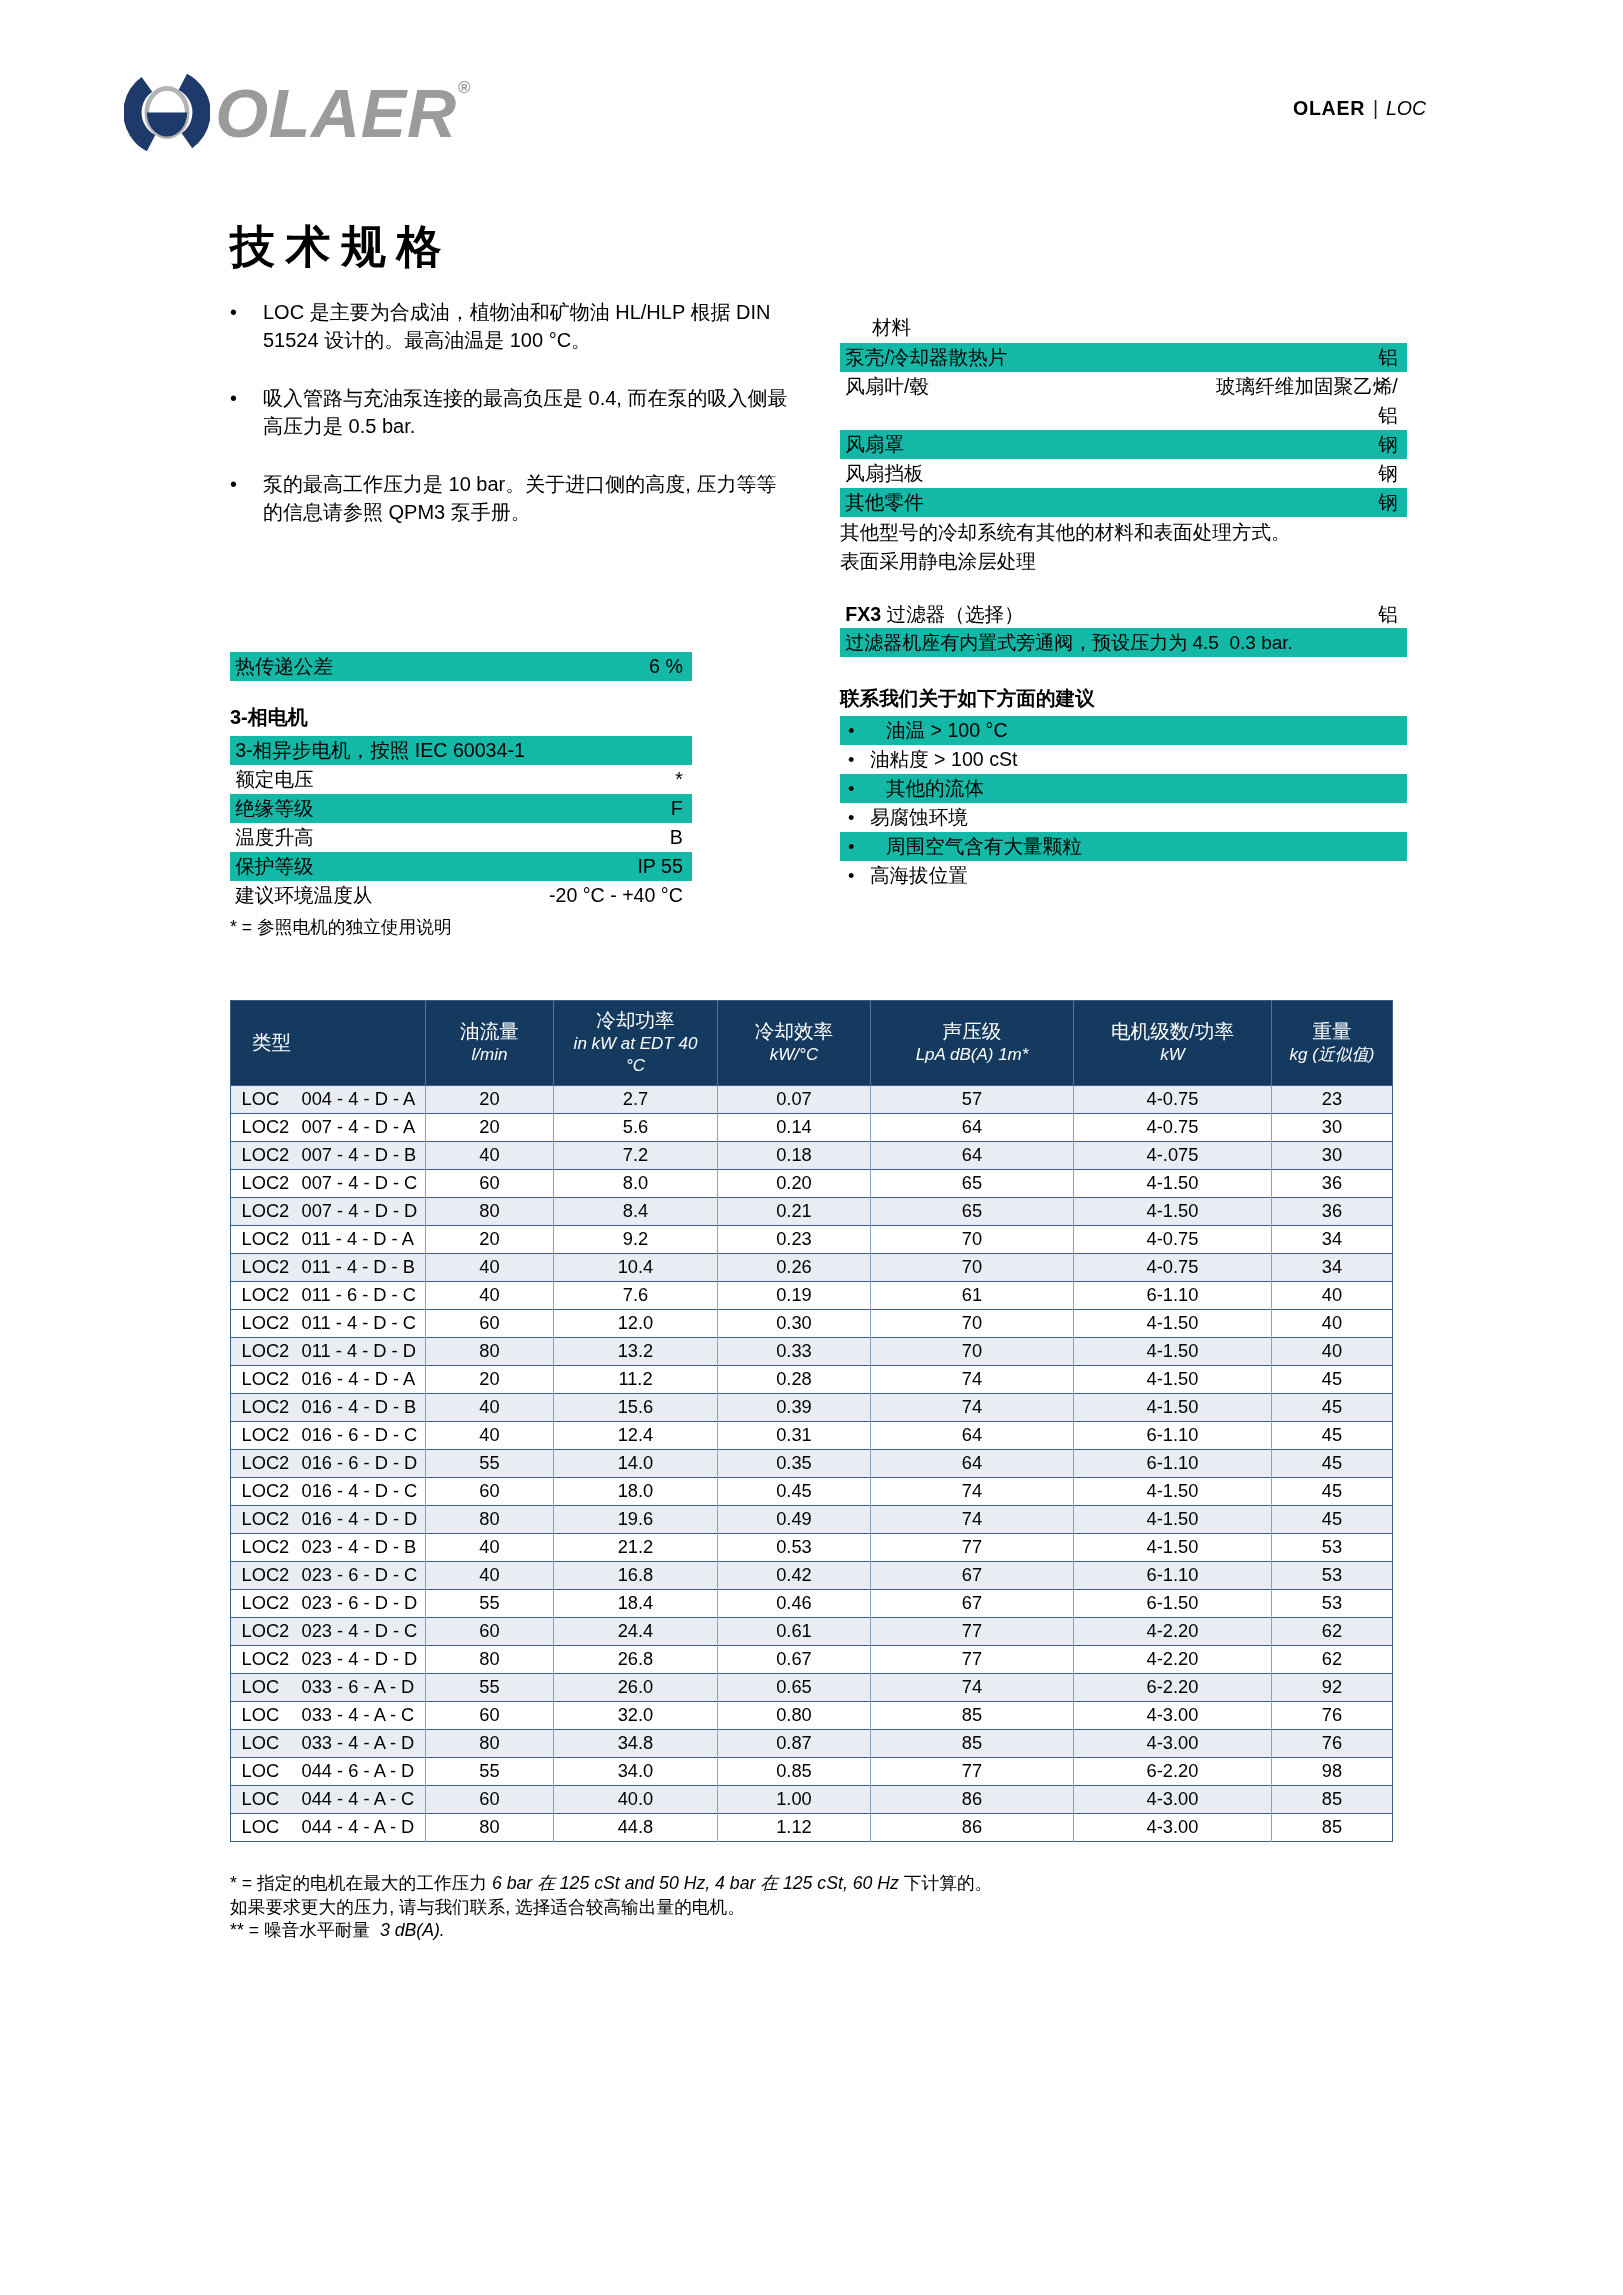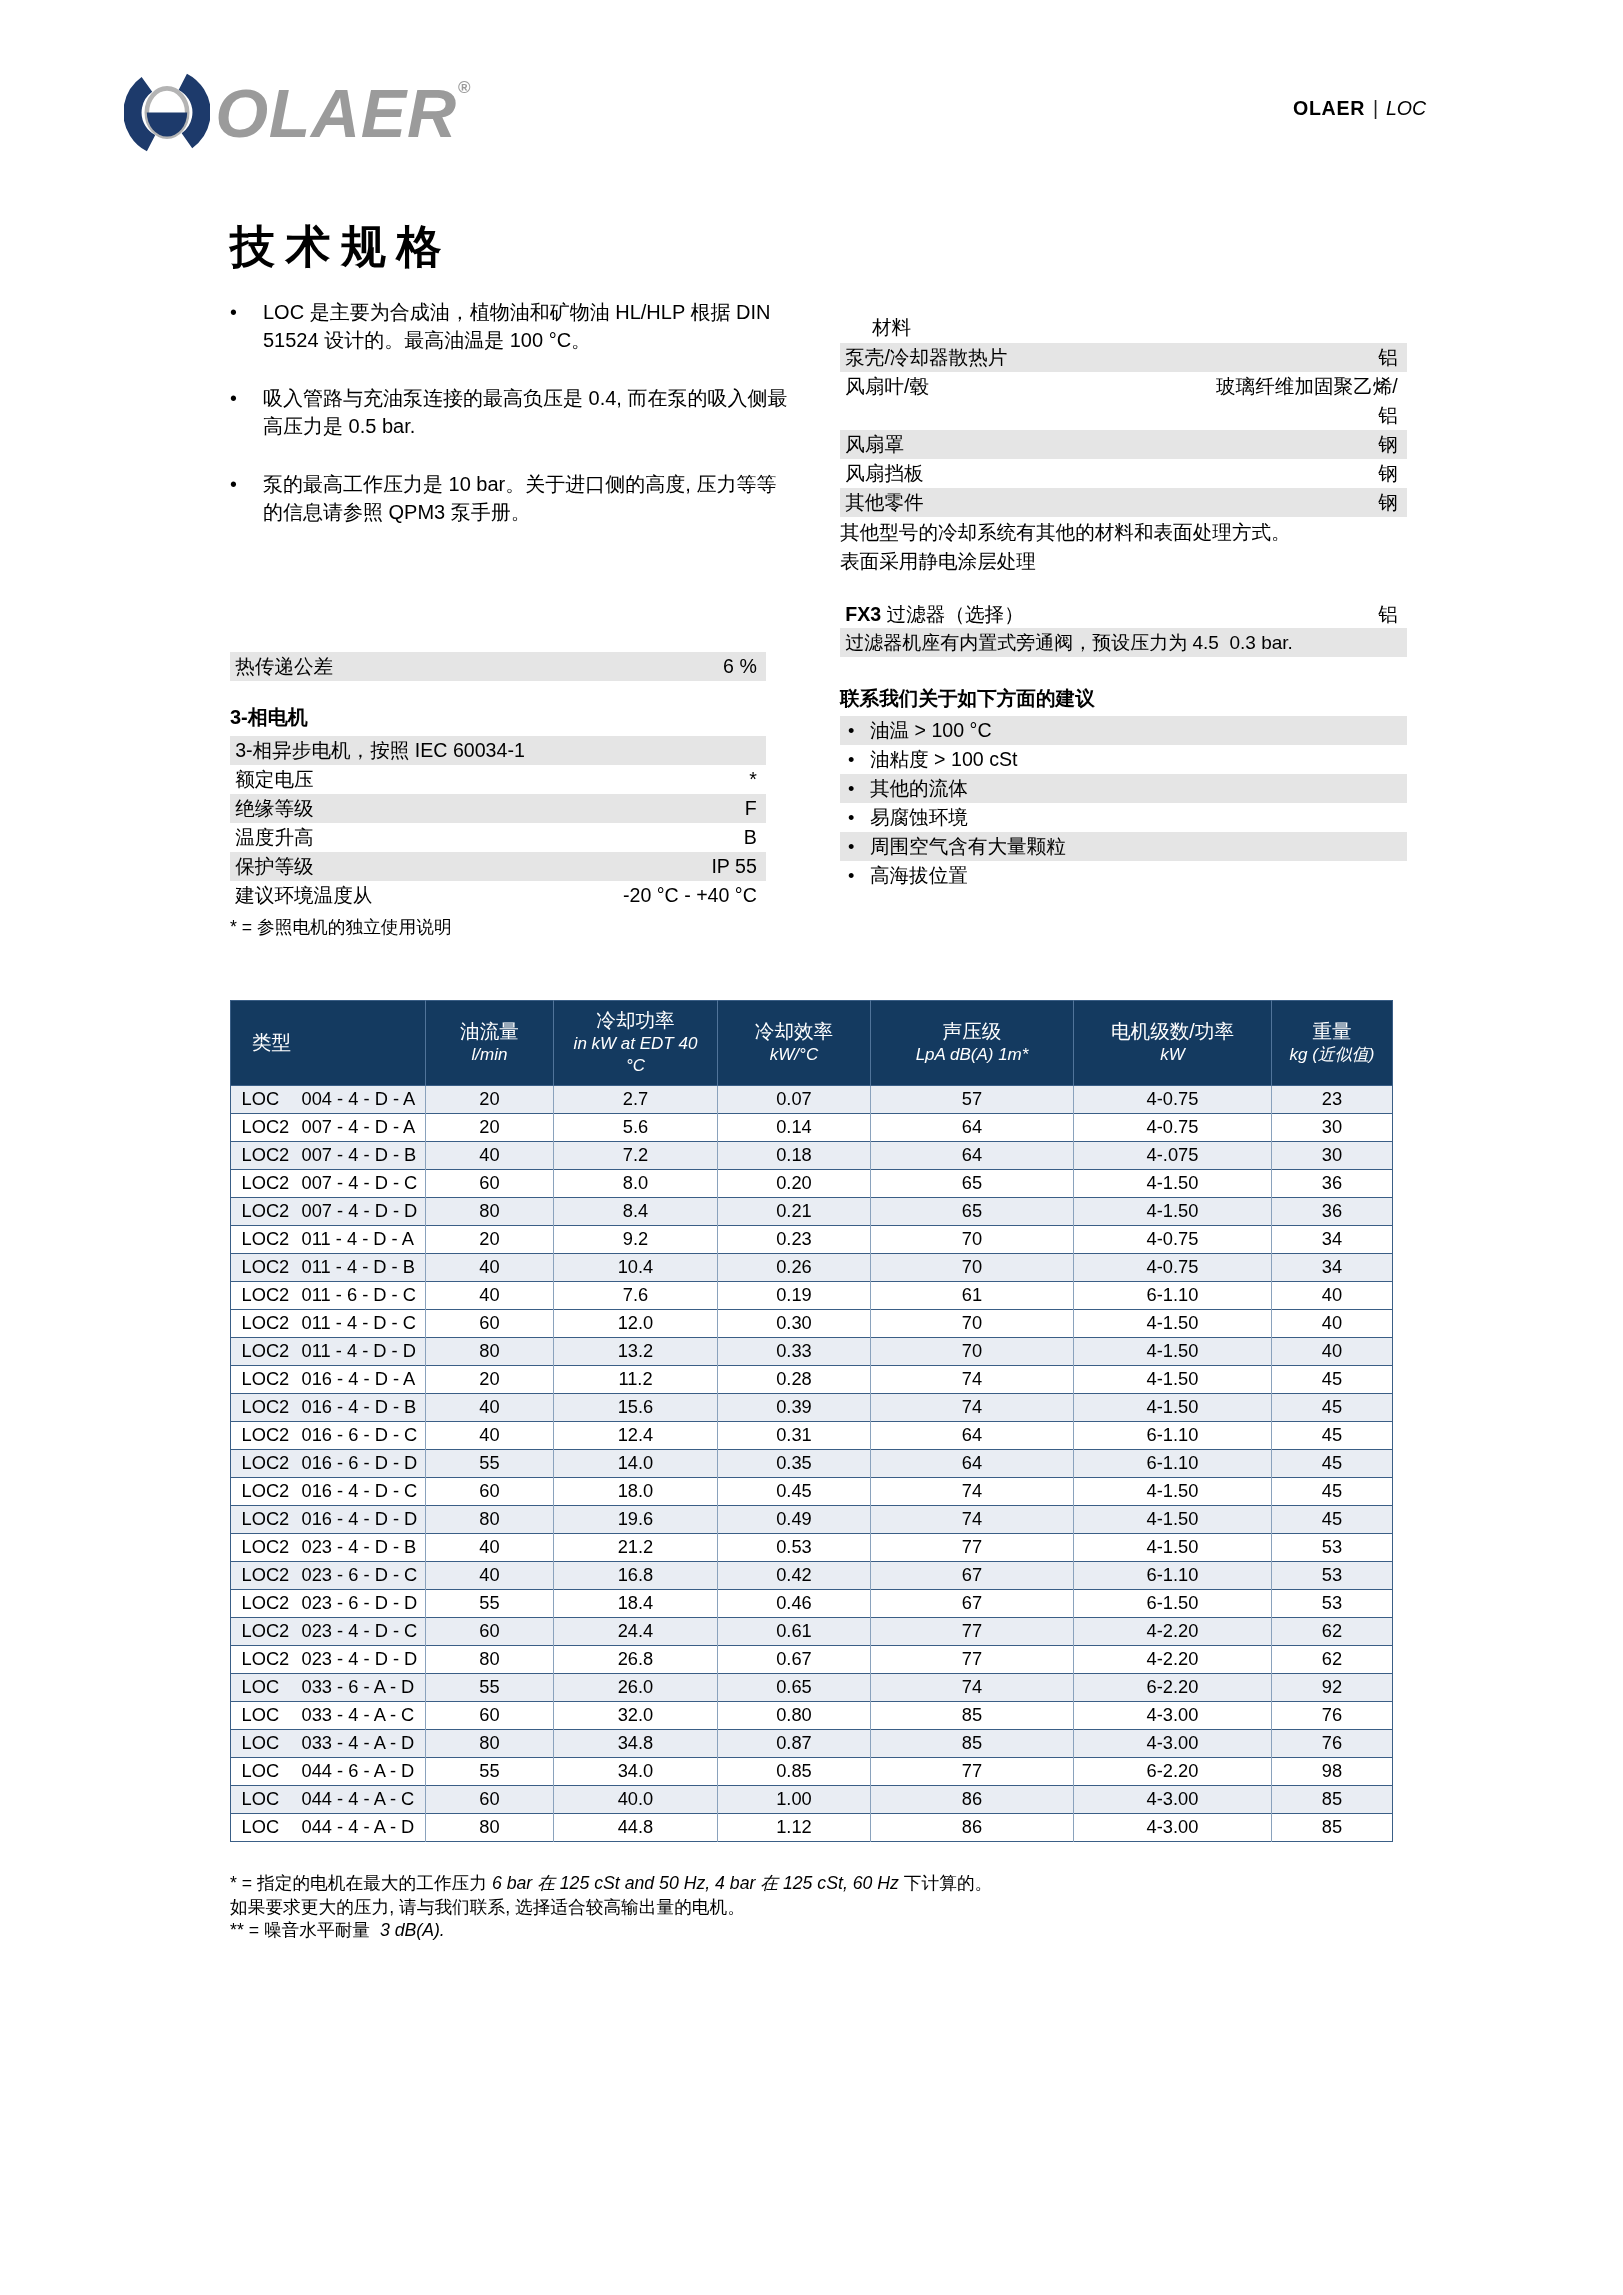--- a/index.html
+++ b/index.html
@@ -24,26 +24,26 @@
   
   .title{left:230px;top:217px;font-size:45px;font-weight:bold;letter-spacing:10.5px;}
 
   
   .intro{left:230px;top:298px;width:564px;}
   .bullet-item{display:flex;margin-bottom:30px;font-size:20px;line-height:28px;}
   .bullet-item .dot{width:33px;font-size:19.6px;line-height:28px;}
   .bullet-item .btxt{flex:1;}
 
   
-  .specblock{width:536px;}
+  .specblock{width:462px;}
   .specrow{display:flex;justify-content:space-between;align-items:center;height:29px;
            padding:0 9.2px 0 5.2px;font-size:19.6px;box-sizing:border-box;}
   .specrow .lbl{white-space:nowrap;}
   .specrow .val{white-space:nowrap;text-align:right;}
-  .shaded-gray{background:#e5e5e5;}
+  .shaded-gray{background:#14b8a6;gap:16px;}
   .heading-sm{font-size:19.6px;}
   .heading-bold{font-size:20px;font-weight:bold;}
 
   .left-heat{left:230px;top:652px;}
   .left-motor-head{left:230px;top:704px;}
   .left-motor-rows{left:230px;top:736px;}
   .left-footnote{left:230px;top:915px;font-size:17.7px;}
 
   
   .right-col-x{left:840px;width:567px;}

